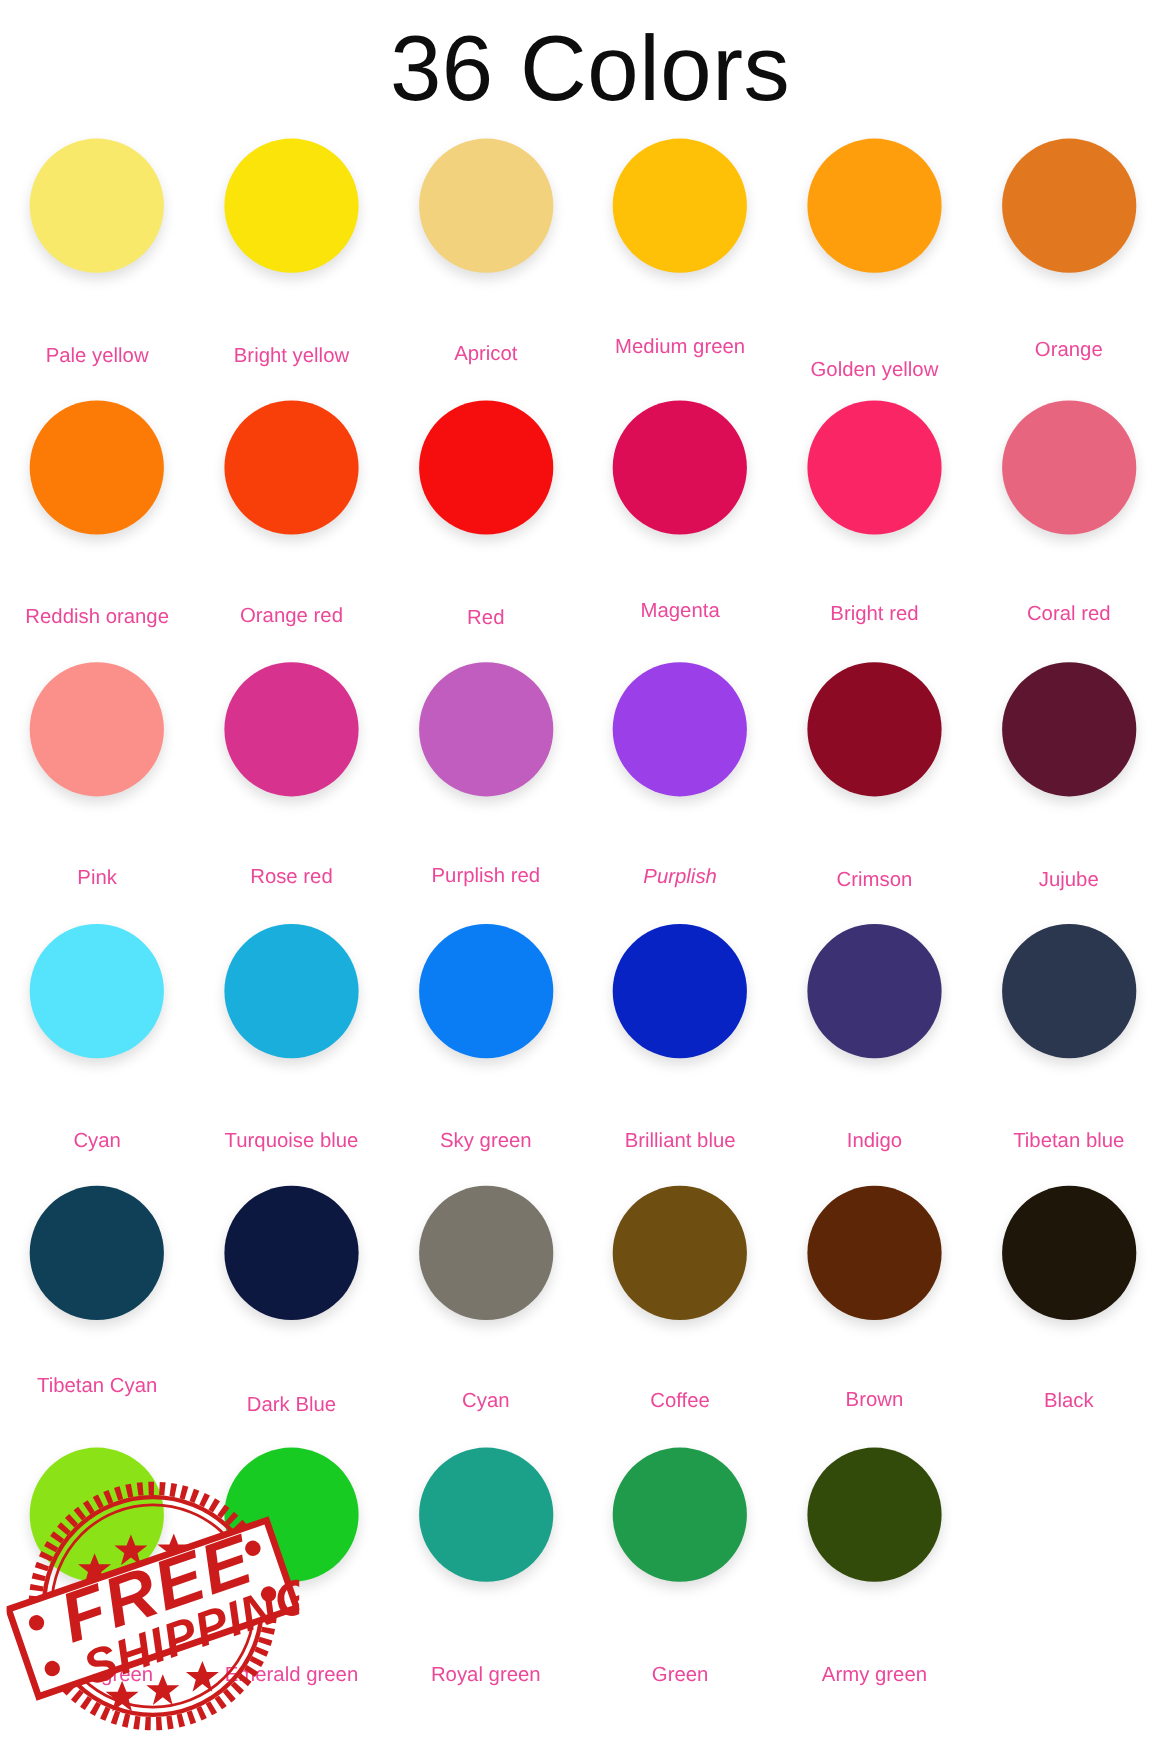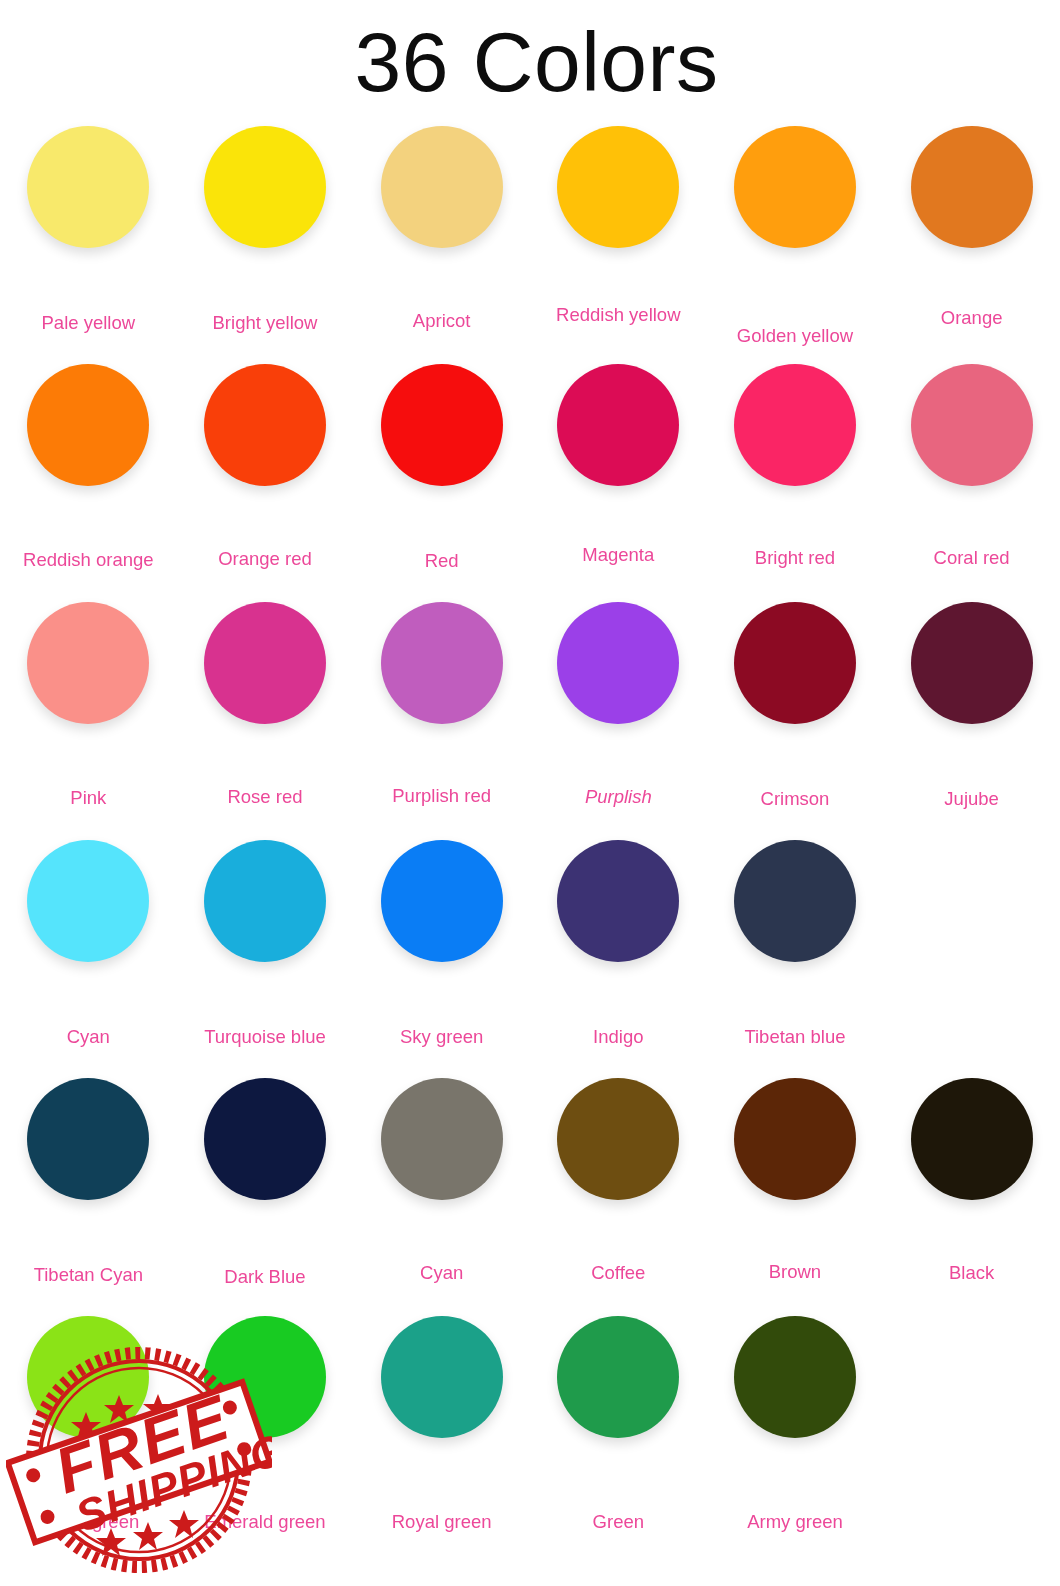--- a/index.html
+++ b/index.html
@@ -96,21 +96,21 @@
   .row1 .cell:nth-child(6) .label { margin-top: 33px; }
 
   .row2 .cell:nth-child(1) .label { margin-top: 35px; }
   .row2 .cell:nth-child(2) .label { margin-top: 34px; }
   .row2 .cell:nth-child(3) .label { margin-top: 33px; }
   .row2 .cell:nth-child(4) .label { margin-top: 34px; font-style: italic; }
   .row2 .cell:nth-child(5) .label { margin-top: 36px; }
   .row2 .cell:nth-child(6) .label { margin-top: 36px; text-align: center; }
 
   .row3 .cell .label { margin-top: 36px; }
-  .row4 .cell:nth-child(1) .label { margin-top: 36px; }
+  .row4 .cell:nth-child(1) .label { margin-top: 20px; }
   .row4 .cell:nth-child(2) .label { margin-top: 38px; }
   .row4 .cell:nth-child(3) .label { margin-top: 34px; }
   .row4 .cell:nth-child(4) .label { margin-top: 34px; }
   .row4 .cell:nth-child(5) .label { margin-top: 33px; }
   .row4 .cell:nth-child(6) .label { margin-top: 34px; }
   .row5 .cell .label { margin-top: 45px; }
 
   
   .stamp {
     position: absolute;
@@ -148,21 +148,21 @@
       <div class="cell">
         <div class="dot-wrap">
           <div class="dot" style="background: rgb(243, 210, 126);"></div>
         </div>
         <div class="label">Apricot</div>
       </div>
       <div class="cell">
         <div class="dot-wrap">
           <div class="dot" style="background: rgb(255, 193, 7);"></div>
         </div>
-        <div class="label">Reddish yellow</div>
+        <div class="label">Medium green</div>
       </div>
       <div class="cell">
         <div class="dot-wrap">
           <div class="dot" style="background: rgb(255, 158, 13);"></div>
         </div>
         <div class="label">Golden yellow</div>
       </div>
       <div class="cell">
         <div class="dot-wrap">
           <div class="dot" style="background: rgb(225, 120, 31);"></div>
@@ -260,20 +260,26 @@
         <div class="dot-wrap">
           <div class="dot" style="background: rgb(25, 174, 220);"></div>
         </div>
         <div class="label">Turquoise blue</div>
       </div>
       <div class="cell">
         <div class="dot-wrap">
           <div class="dot" style="background: rgb(10, 125, 245);"></div>
         </div>
         <div class="label">Sky green</div>
+      </div>
+      <div class="cell">
+        <div class="dot-wrap">
+          <div class="dot" style="background: rgb(8, 35, 196);"></div>
+        </div>
+        <div class="label">Brilliant blue</div>
       </div>
       <div class="cell">
         <div class="dot-wrap">
           <div class="dot" style="background: rgb(60, 50, 115);"></div>
         </div>
         <div class="label">Indigo</div>
       </div>
       <div class="cell">
         <div class="dot-wrap">
           <div class="dot" style="background: rgb(43, 54, 79);"></div>

